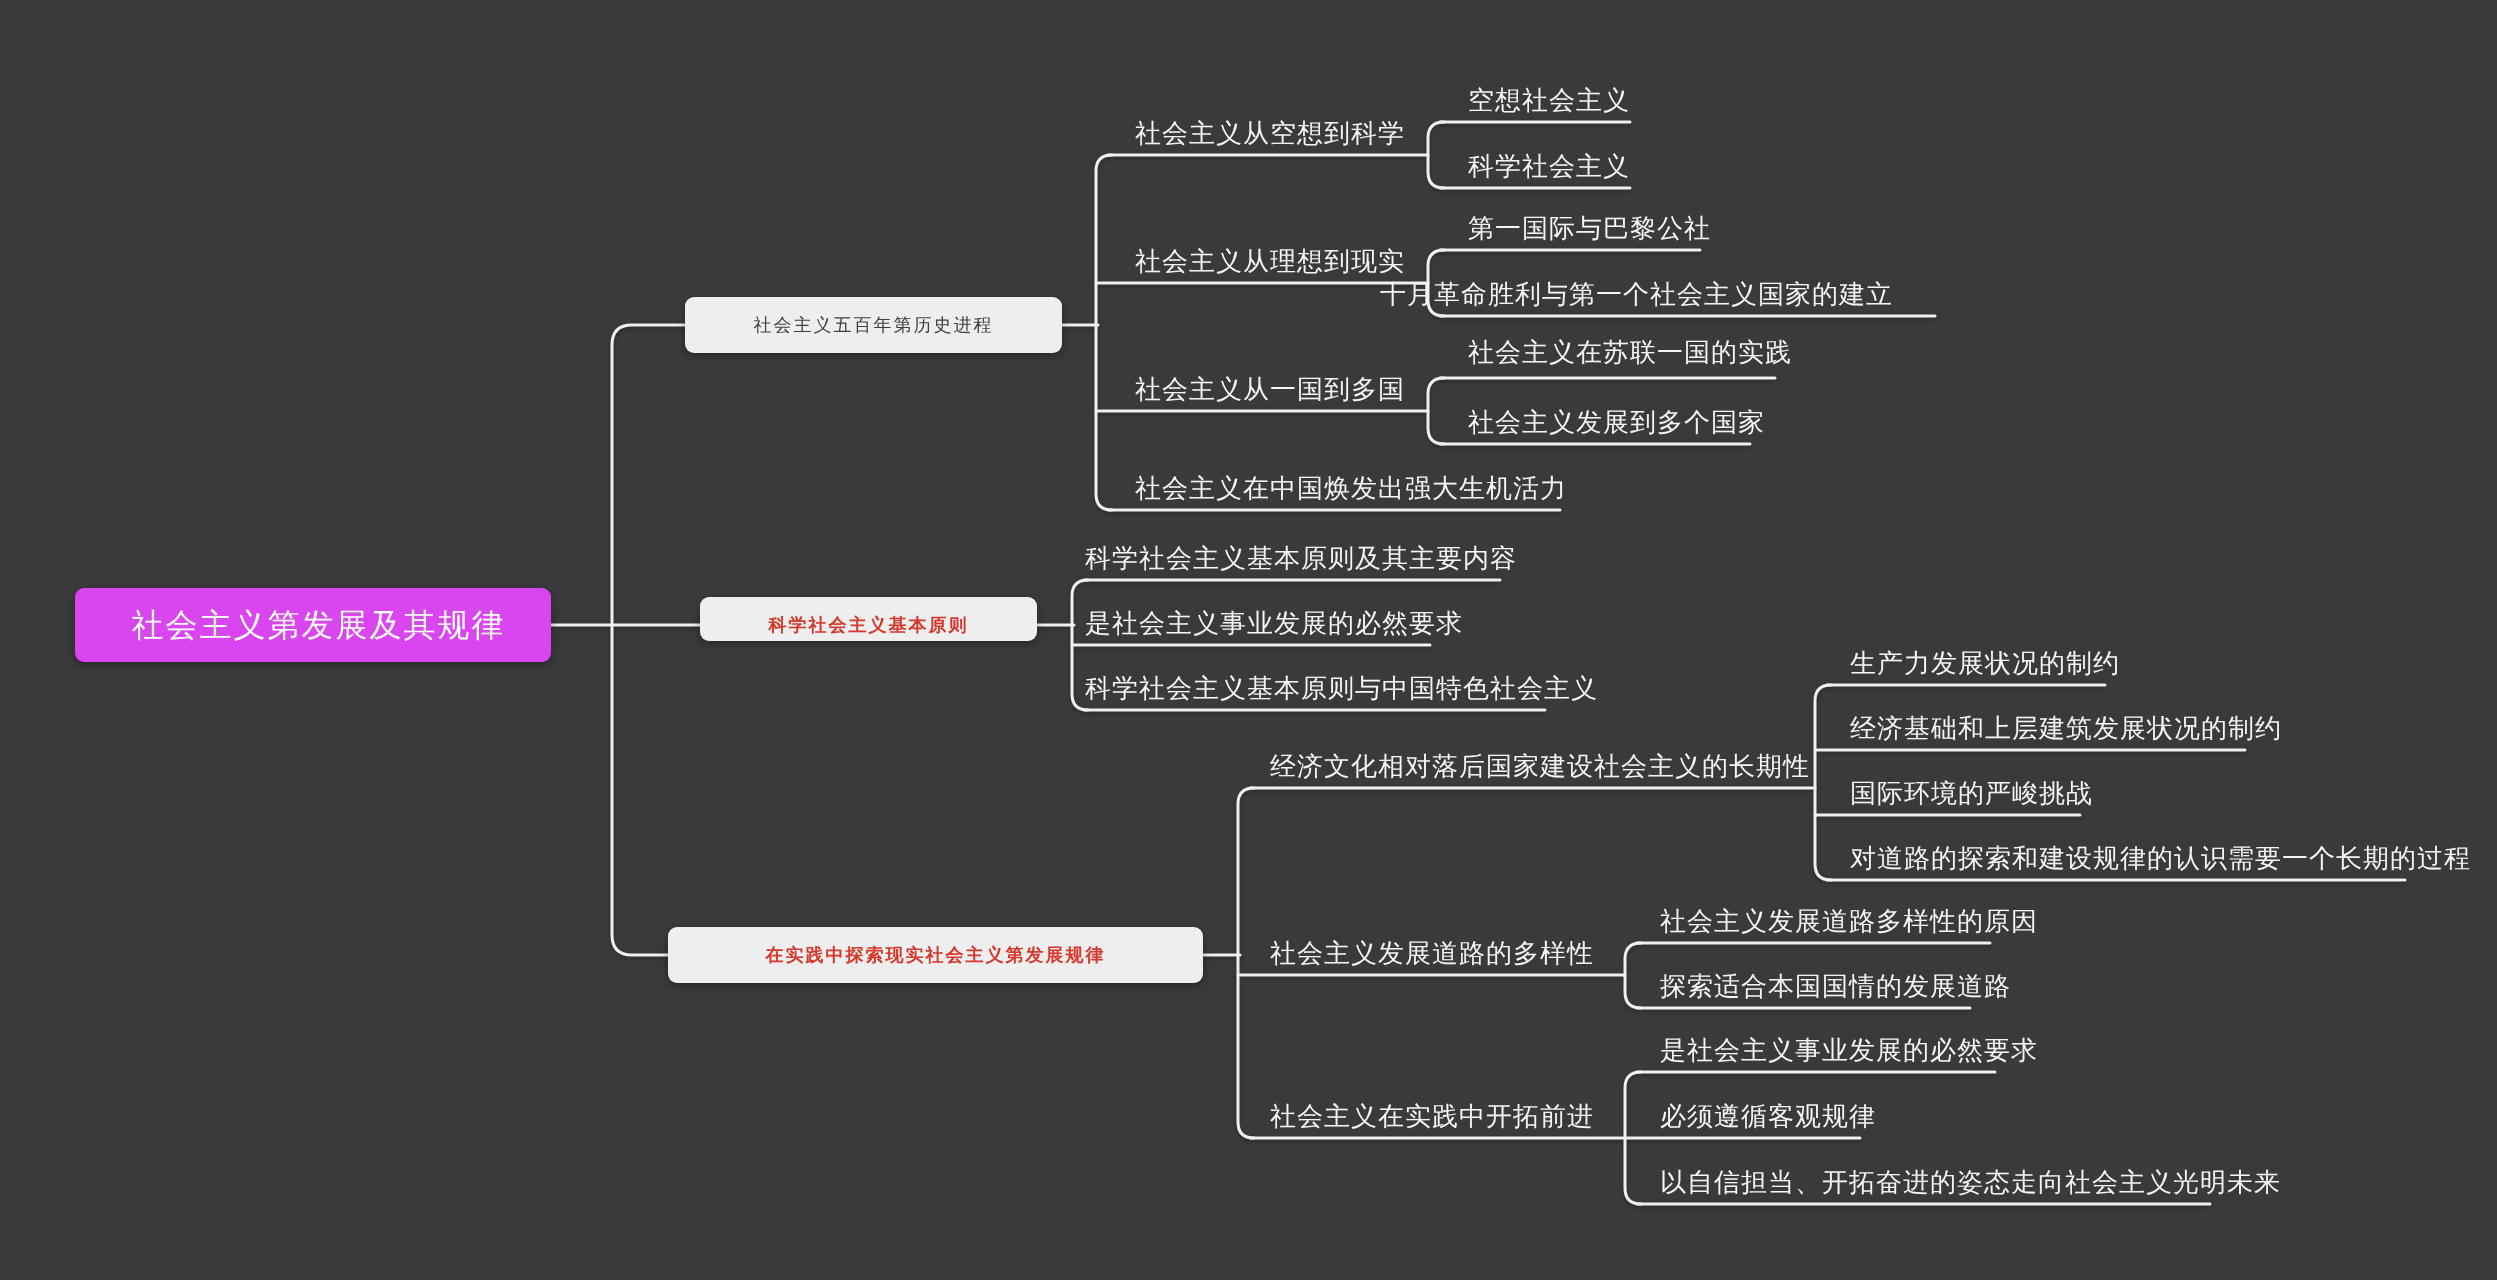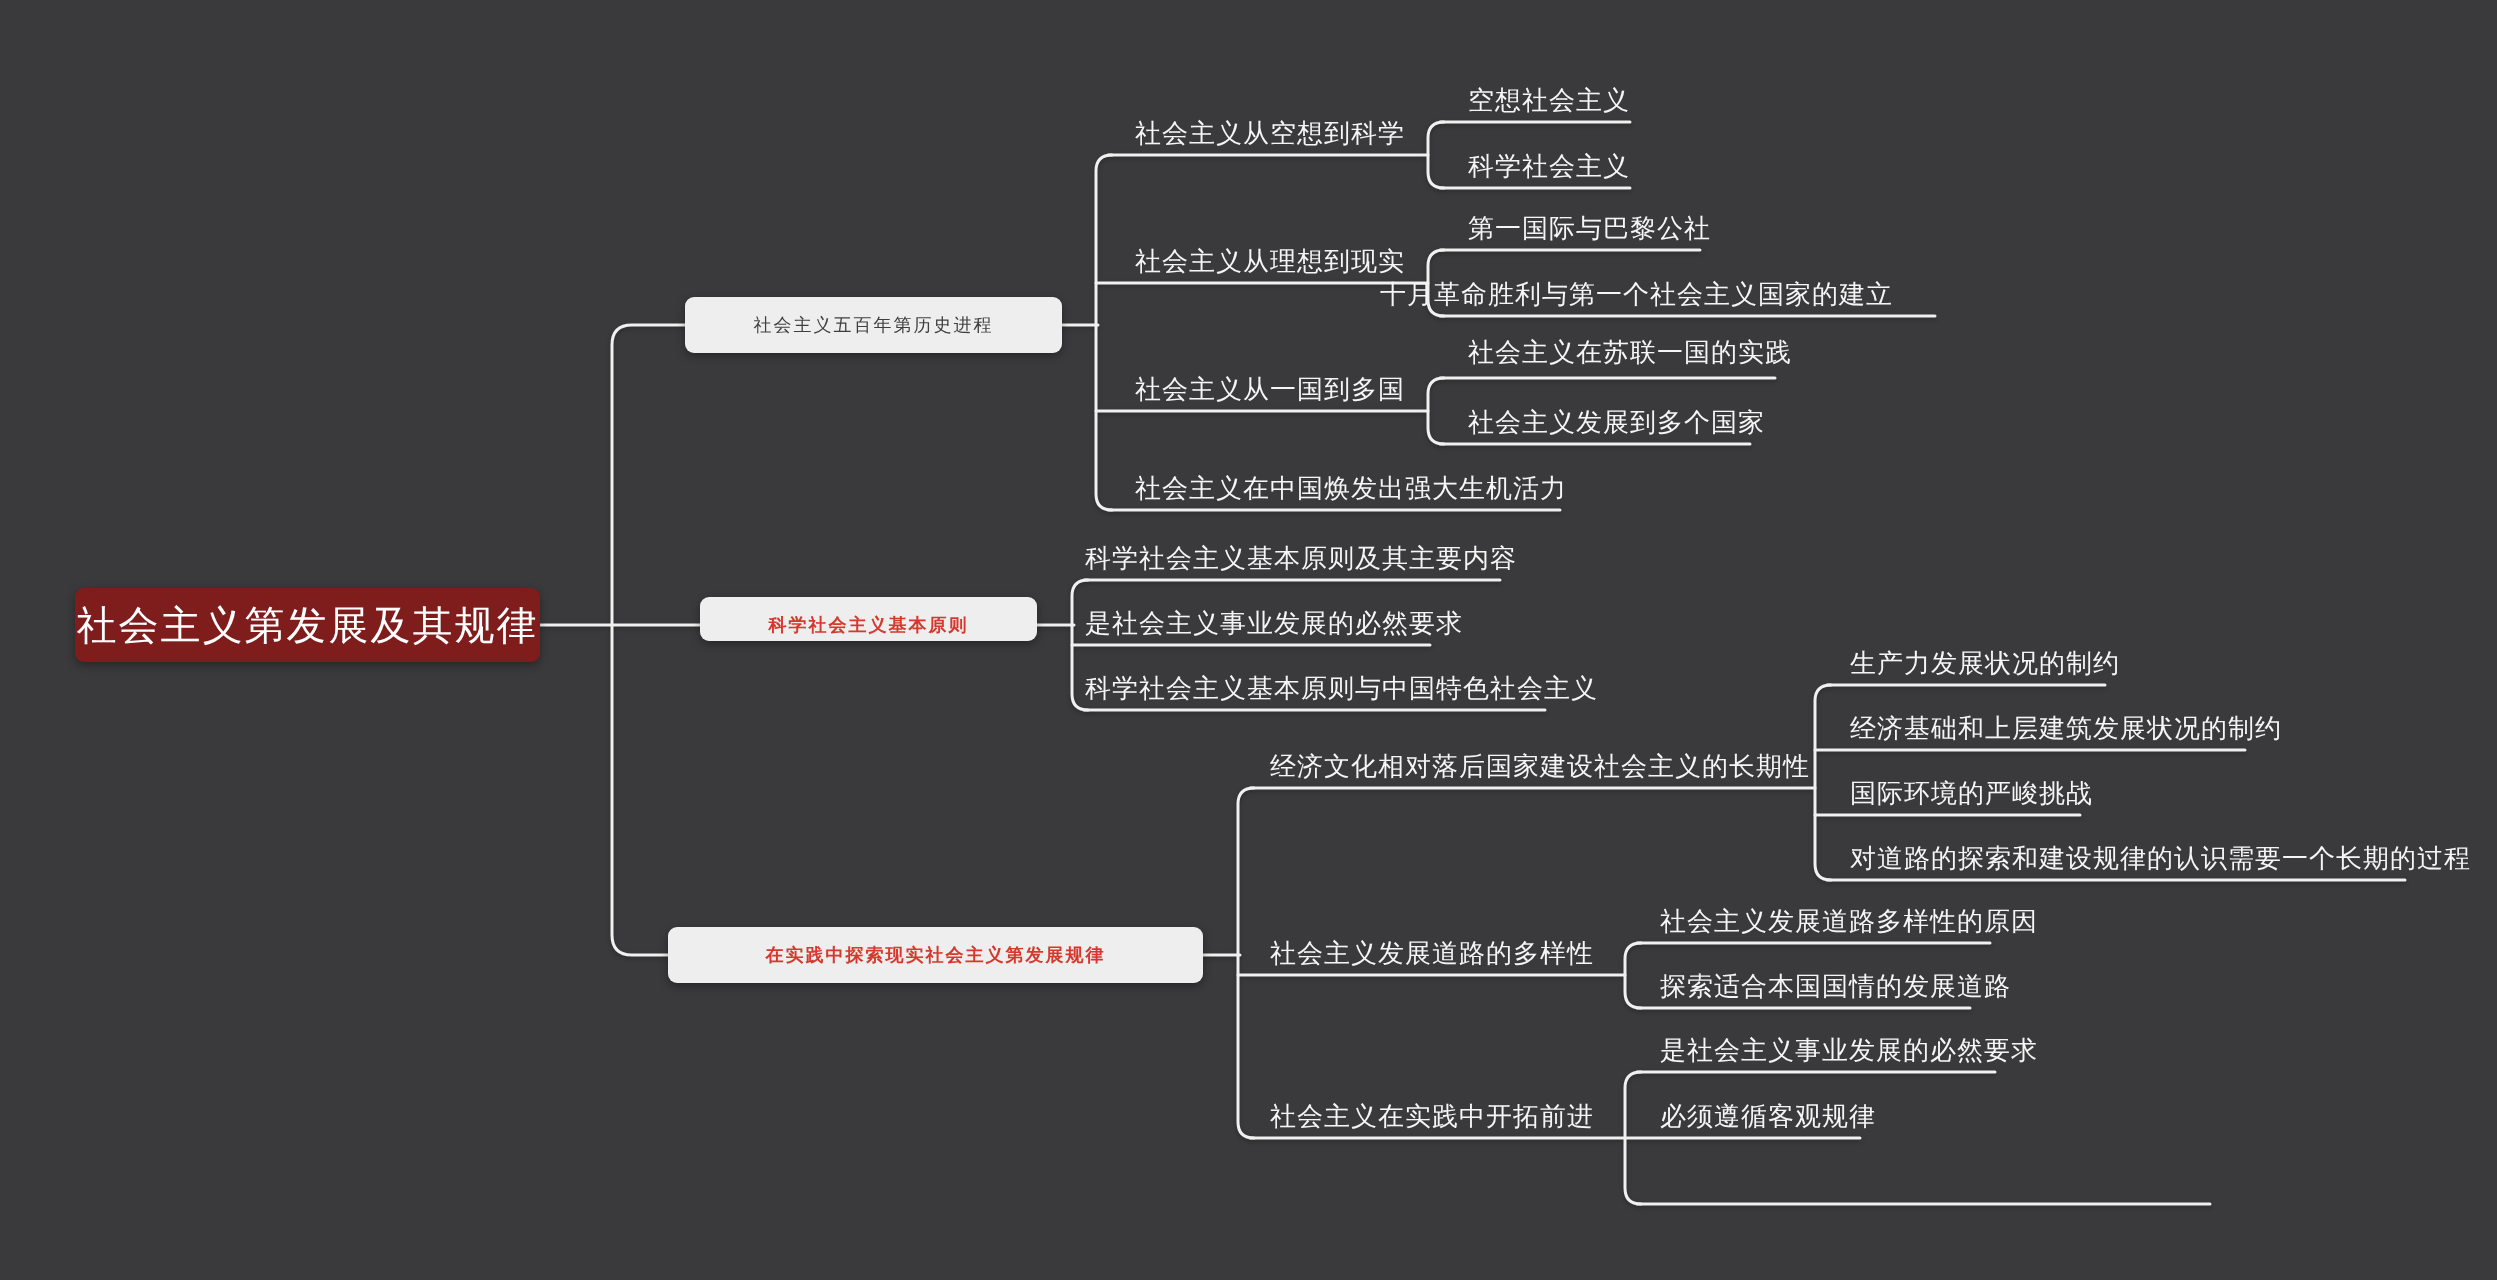--- a/index.html
+++ b/index.html
@@ -23,25 +23,26 @@
   }
   .box{
     position:absolute;
     text-align:center;
     border-radius:9px;
     box-shadow:0 3px 9px rgba(0,0,0,.35);
     white-space:nowrap;
     letter-spacing:2px;
   }
   .root-box{
-    background:#7f1d1d;
+    background:#d946ef;
     color:#ffffff;
-    font-size:40px;
+    font-size:32px;
     font-weight:500;
     line-height:74px;
+    padding-left:11px;
   }
   .topic-box{
     background:#eeeeee;
     color:#3f3f41;
     font-size:18px;
     font-weight:500;
     line-height:56px;
   }
   .topic-red{color:#d5382c;font-weight:700;}
 </style>
@@ -132,14 +133,15 @@
   <div class="node" style="left:1850px;top:649px">生产力发展状况的制约</div>
   <div class="node" style="left:1850px;top:714px">经济基础和上层建筑发展状况的制约</div>
   <div class="node" style="left:1850px;top:779px">国际环境的严峻挑战</div>
   <div class="node" style="left:1850px;top:844px">对道路的探索和建设规律的认识需要一个长期的过程</div>
 
   <div class="node" style="left:1660px;top:907px">社会主义发展道路多样性的原因</div>
   <div class="node" style="left:1660px;top:972px">探索适合本国国情的发展道路</div>
 
   <div class="node" style="left:1660px;top:1036px">是社会主义事业发展的必然要求</div>
   <div class="node" style="left:1660px;top:1102px">必须遵循客观规律</div>
+  <div class="node" style="left:1660px;top:1168px">以自信担当、开拓奋进的姿态走向社会主义光明未来</div>
 
 </div>
 
 </body></html>

